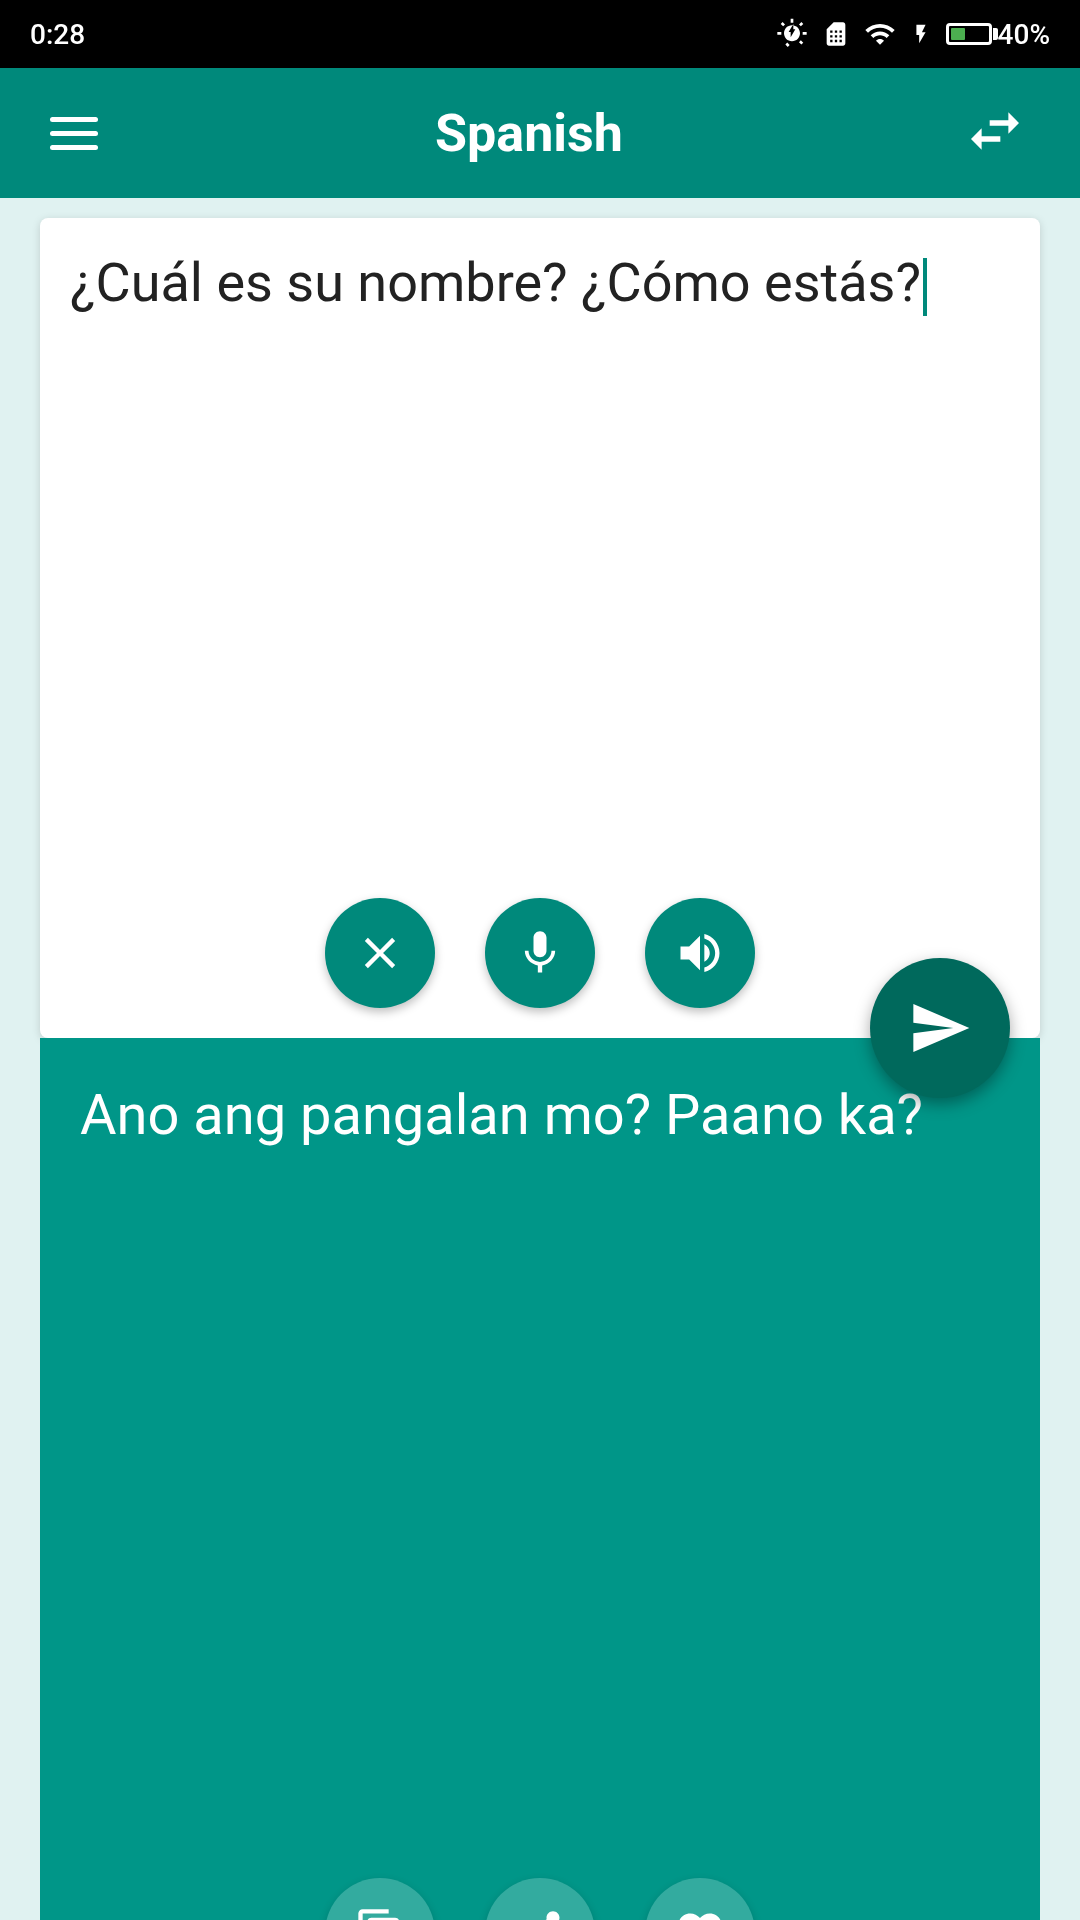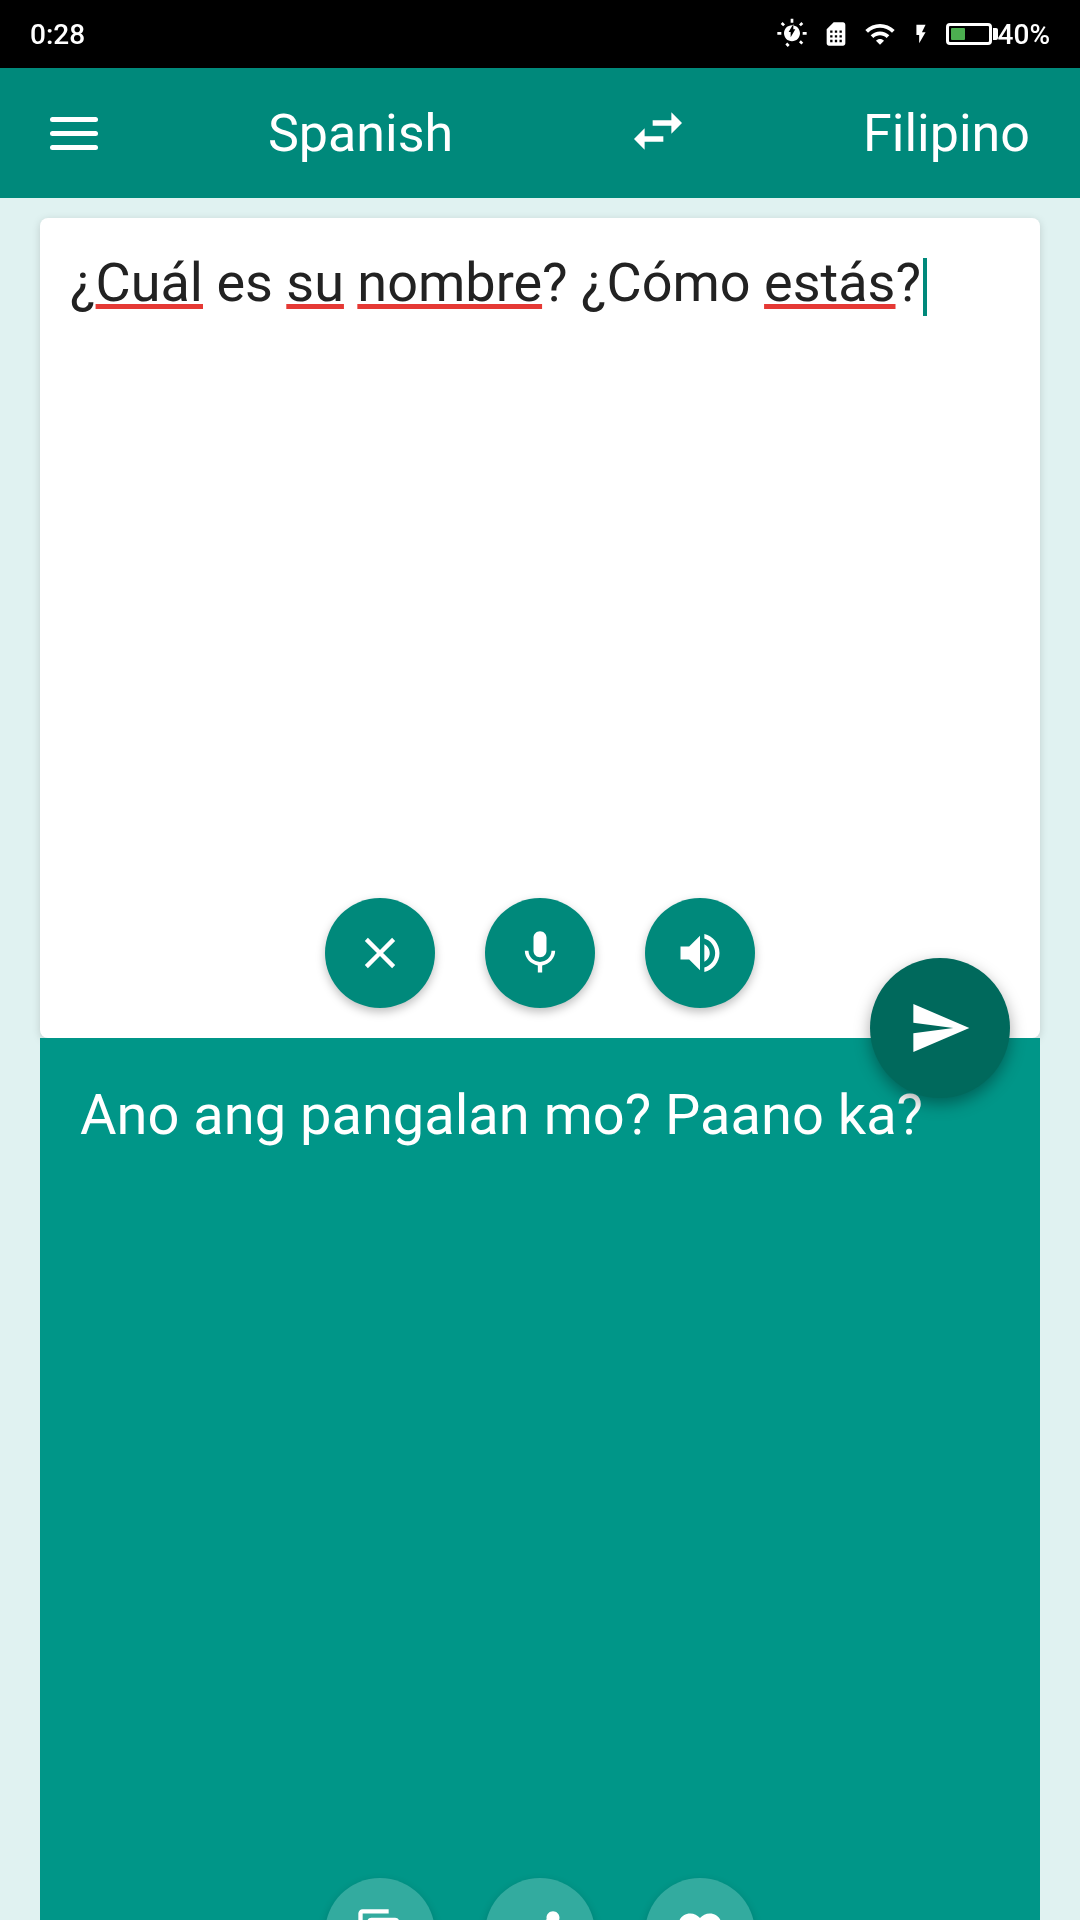--- a/index.html
+++ b/index.html
@@ -76,21 +76,21 @@
     .header-menu span {
       display: block;
       width: 48px;
       height: 5px;
       background: #fff;
       border-radius: 3px;
     }
     .header-lang {
       color: #fff;
       font-size: 52px;
-      font-weight: 400;
+      font-weight: 700;
       cursor: pointer;
       text-align: center;
     }
     .header-swap {
       width: 70px;
       height: 70px;
       display: flex;
       align-items: center;
       justify-content: center;
       cursor: pointer;
@@ -109,21 +109,21 @@
       padding: 30px 30px 100px 30px;
       position: relative;
       min-height: 820px;
     }
     .input-text {
       font-size: 54px;
       line-height: 1.3;
       color: #222;
       font-weight: 400;
     }
-    .underline-red { text-decoration: underline; text-decoration-color: #e53935; }
+    .underline-red { text-decoration-color: #e53935; }
     .cursor {
       display: inline-block;
       width: 4px;
       height: 58px;
       background: #00897b;
       vertical-align: middle;
       margin-left: 2px;
       animation: blink 1s step-end infinite;
     }
     @keyframes blink { 50% { opacity: 0; } }
@@ -260,21 +260,20 @@
     <span></span>
   </div>
   <span class="header-lang">Spanish</span>
   <div class="header-swap">
     <div class="swap-icon">
       <svg viewBox="0 0 24 24" fill="white">
         <path d="M6.99 11L3 15l3.99 4v-3H14v-2H6.99v-3zM21 9l-3.99-4v3H10v2h7.01v3L21 9z"></path>
       </svg>
     </div>
   </div>
-  <span class="header-lang">Filipino</span>
 </div>
 
 <div style="margin: 20px 20px 0 20px; position: relative;">
 
   <div class="input-section">
     <div class="input-text">
       ¿<span class="underline-red">Cuál</span> es <span class="underline-red">su</span> <span class="underline-red">nombre</span>? ¿Cómo <span class="underline-red">estás</span>?<span class="cursor"></span>
     </div>
 
     <div class="input-actions">

